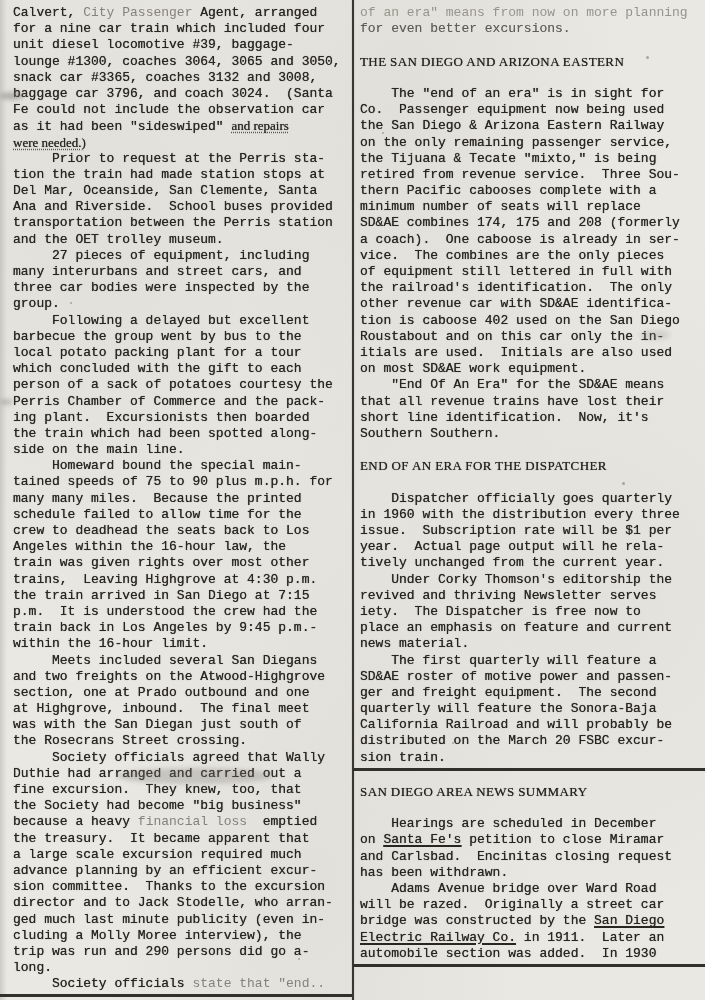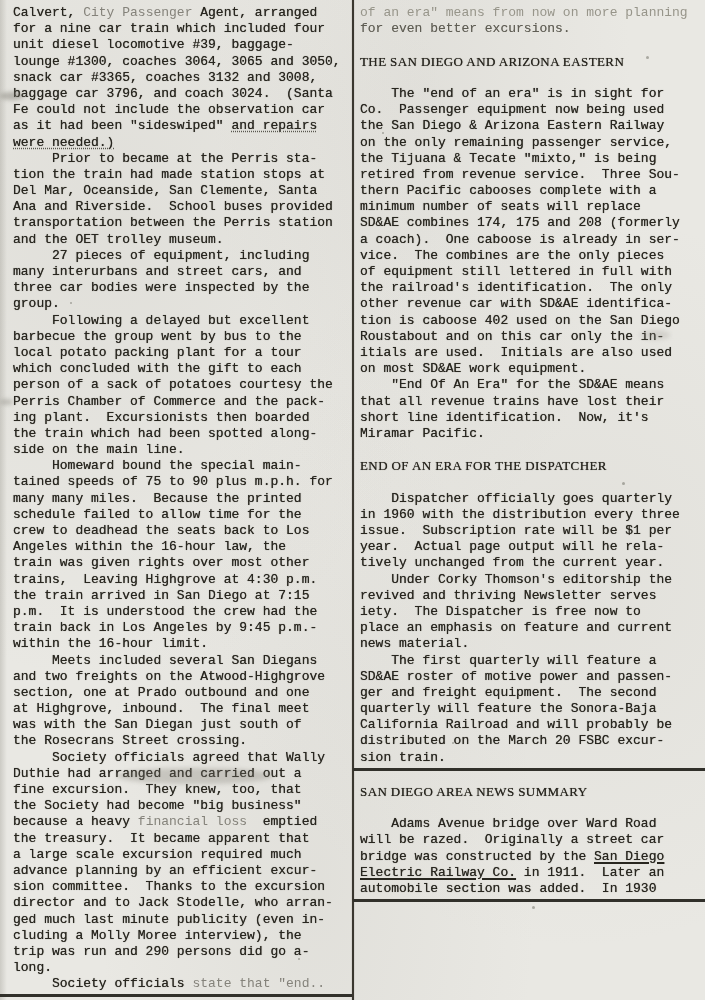--- a/index.html
+++ b/index.html
@@ -48,20 +48,21 @@
     text-shadow: 0 0 0.7px rgba(40,38,31,0.85);
   }
   .heading { letter-spacing: 0.4px; font-family: Liberation Serif, serif; }
   .gap { height: 16.2px; }
   .line.faded { color: #97958a; text-shadow: none; }
   .line.dim   { color: #5f5d54; text-shadow: 0 0 0.5px rgba(95,93,84,0.5); }
   .fade       { color: #84827a; text-shadow: none; }
   .smear {
     text-decoration: underline dotted rgba(108,106,96,0.55);
     text-underline-offset: 2px;
+    font-family: Liberation Serif, serif;
   }
   u { text-underline-offset: 2px; text-decoration-thickness: 1.5px; }
   .rule {
     height: 0;
     border-top: 3px solid #31302a;
     filter: blur(0.3px);
   }
   .col-left  .rule { margin-left: -13px; margin-right: -1px; }
   .col-right .rule { margin-left: -7px;  margin-right: -2px; }
   .rule-mid    { margin-top: 2px; margin-bottom: 13px; }
@@ -85,21 +86,21 @@
         <div class="line">for a nine car train which included four</div>
         <div class="line">unit diesel locomotive #39, baggage-</div>
         <div class="line">lounge #1300, coaches 3064, 3065 and 3050,</div>
         <div class="line">snack car #3365, coaches 3132 and 3008,</div>
         <div class="line">baggage car 3796, and coach 3024.  (Santa</div>
         <div class="line">Fe could not include the observation car</div>
         <div class="line">as it had been "sideswiped" <span class="smear">and repairs</span></div>
         <div class="line"><span class="smear">were needed.)</span></div>
       </div>
       <div>
-        <div class="line">     Prior to became at the Perris sta-</div>
+        <div class="line">     Prior to request at the Perris sta-</div>
         <div class="line">tion the train had made station stops at</div>
         <div class="line">Del Mar, Oceanside, San Clemente, Santa</div>
         <div class="line">Ana and Riverside.  School buses provided</div>
         <div class="line">transportation between the Perris station</div>
         <div class="line">and the OET trolley museum.</div>
       </div>
       <div>
         <div class="line">     27 pieces of equipment, including</div>
         <div class="line">many interurbans and street cars, and</div>
         <div class="line">three car bodies were inspected by the</div>
@@ -185,21 +186,21 @@
         <div class="line">other revenue car with SD&amp;AE identifica-</div>
         <div class="line">tion is caboose 402 used on the San Diego</div>
         <div class="line">Roustabout and on this car only the in-</div>
         <div class="line">itials are used.  Initials are also used</div>
         <div class="line">on most SD&amp;AE work equipment.</div>
       </div>
       <div>
         <div class="line">    "End Of An Era" for the SD&amp;AE means</div>
         <div class="line">that all revenue trains have lost their</div>
         <div class="line">short line identification.  Now, it's</div>
-        <div class="line">Miramar Pacific.</div>
+        <div class="line">Southern Southern.</div>
       </div>
       <div class="gap"></div>
       <div class="line heading">END OF AN ERA FOR THE DISPATCHER</div>
       <div class="gap"></div>
       <div>
         <div class="line">    Dispatcher officially goes quarterly</div>
         <div class="line">in 1960 with the distribution every three</div>
         <div class="line">issue.  Subscription rate will be $1 per</div>
         <div class="line">year.  Actual page output will he rela-</div>
         <div class="line">tively unchanged from the current year.</div>
@@ -216,20 +217,26 @@
         <div class="line">SD&amp;AE roster of motive power and passen-</div>
         <div class="line">ger and freight equipment.  The second</div>
         <div class="line">quarterly will feature the Sonora-Baja</div>
         <div class="line">California Railroad and will probably be</div>
         <div class="line">distributed on the March 20 FSBC excur-</div>
         <div class="line">sion train.</div>
       </div>
       <div class="rule rule-mid"></div>
       <div class="line heading">SAN DIEGO AREA NEWS SUMMARY</div>
       <div class="gap"></div>
+      <div>
+        <div class="line">    Hearings are scheduled in December</div>
+        <div class="line">on <u>Santa Fe's</u> petition to close Miramar</div>
+        <div class="line">and Carlsbad.  Encinitas closing request</div>
+        <div class="line">has been withdrawn.</div>
+      </div>
       <div>
         <div class="line">    Adams Avenue bridge over Ward Road</div>
         <div class="line">will be razed.  Originally a street car</div>
         <div class="line">bridge was constructed by the <u>San Diego</u></div>
         <div class="line"><u>Electric Railway Co.</u> in 1911.  Later an</div>
         <div class="line">automobile section was added.  In 1930</div>
       </div>
       <div class="rule rule-bottom"></div>
     </div>
   <div id="artifacts">

